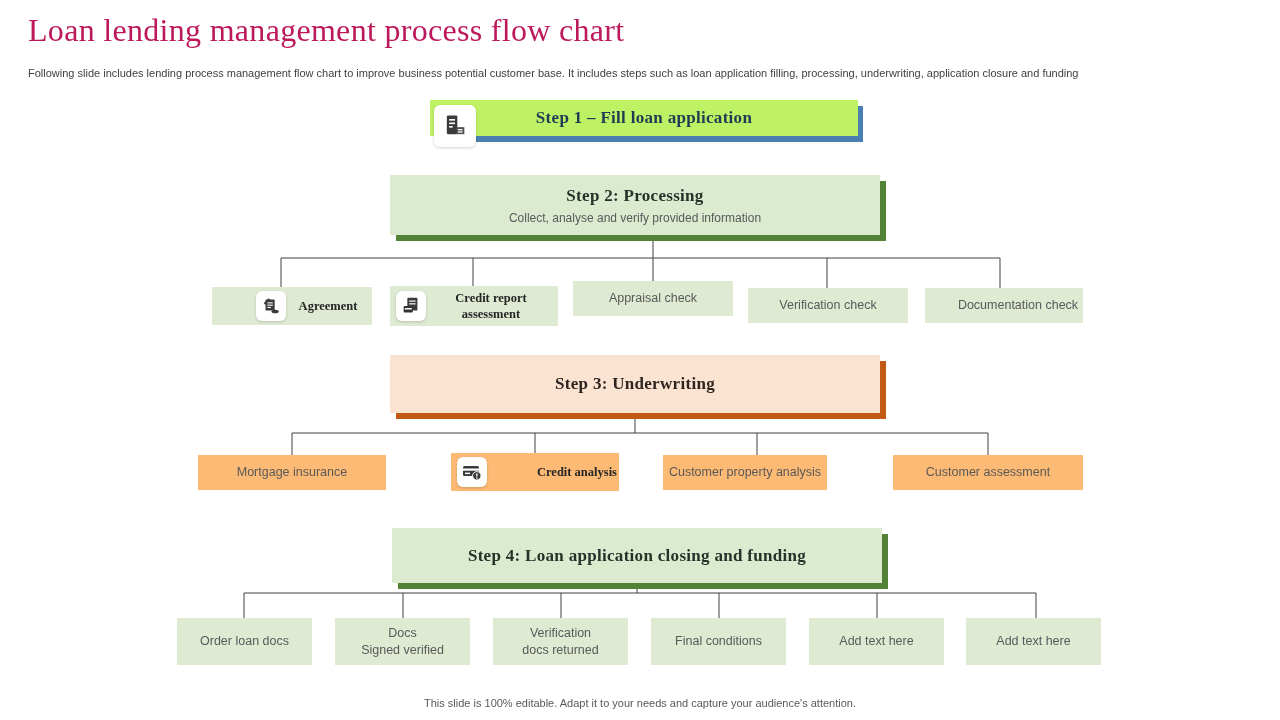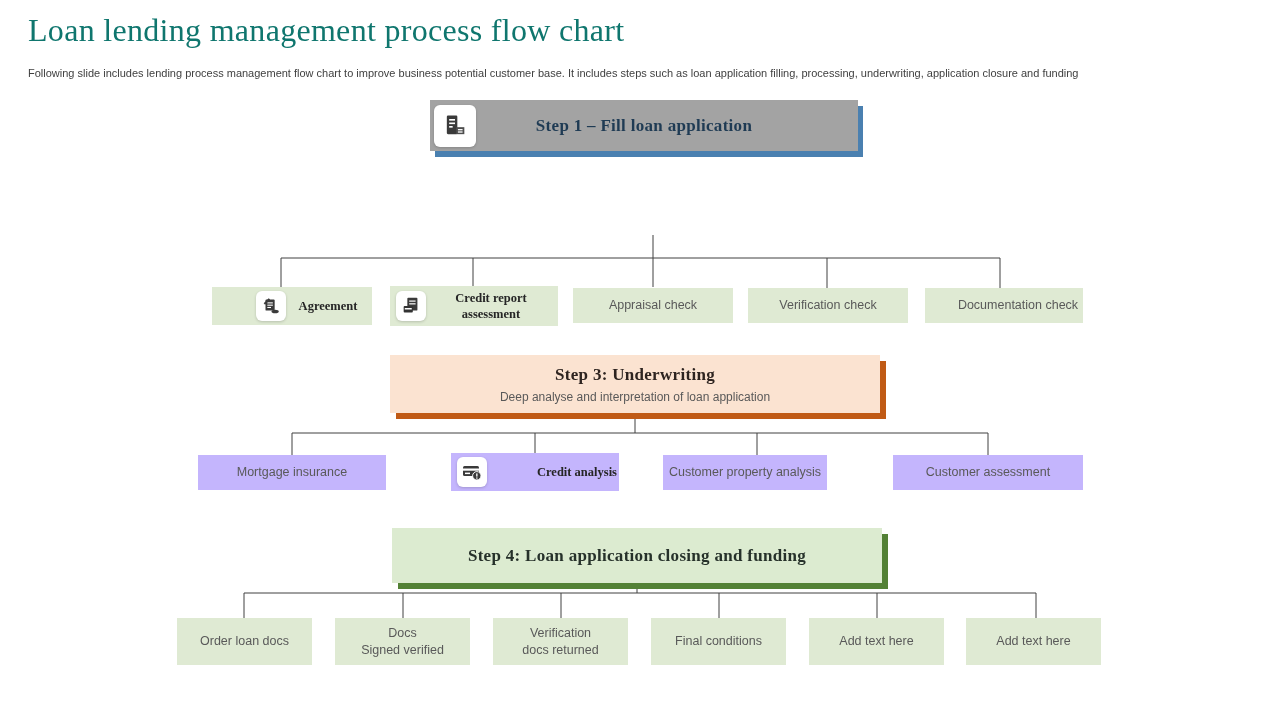--- a/index.html
+++ b/index.html
@@ -5,43 +5,43 @@
   * { margin: 0; padding: 0; box-sizing: border-box; }
   body { background: #ffffff; }
   .slide {
     position: relative; width: 1280px; height: 720px;
     background: #ffffff; overflow: hidden;
     font-family: "Liberation Sans", sans-serif;
   }
   .title {
     position: absolute; left: 28px; top: 12px;
     font-family: "Liberation Serif", serif;
-    font-size: 32px; font-weight: 400; color: #0f766e; letter-spacing: .3px;
+    font-size: 32px; font-weight: 400; color: #be185d; letter-spacing: .3px;
   }
   .subtitle {
     position: absolute; left: 28px; top: 67px; width: 1180px;
     font-size: 11px; color: #404040;
   }
   .footer {
     position: absolute; left: 0; top: 697px; width: 100%;
     text-align: center; font-size: 11px; color: #595959;
   }
   
   .band {
     position: absolute; display: flex; flex-direction: column;
     align-items: center; justify-content: center; text-align: center;
   }
   .band .step-title {
     font-family: "Liberation Serif", serif; font-weight: 700;
     font-size: 17px; color: #26312a; letter-spacing: .3px;
   }
   .band .step-desc { font-size: 12px; color: #595959; margin-top: 5px; }
   .band-step1 {
-    left: 430px; top: 100px; width: 428px; height: 51px;
-    background: #a3a3a3; box-shadow: 5px 6px 0 #4a80b0;
+    left: 430px; top: 100px; width: 428px; height: 36px;
+    background: #bef264; box-shadow: 5px 6px 0 #4a80b0;
   }
   .band-step1 .step-title { color: #1f3b54; }
   .band-step2 {
     left: 390px; top: 175px; width: 490px; height: 60px;
     background: #dcebd0; box-shadow: 6px 6px 0 #538135;
   }
   .band-step3 {
     left: 390px; top: 355px; width: 490px; height: 58px;
     background: #fbe3d1; box-shadow: 6px 6px 0 #c05a15;
   }
@@ -58,21 +58,21 @@
   }
   .chip-lg { position: absolute; left: 4px; top: 5px; width: 42px; height: 42px; }
   .chip-sm { width: 30px; height: 30px; margin-left: 4px; }
   
   .node {
     position: absolute; display: flex; align-items: center; justify-content: center;
     text-align: center; font-size: 12.5px; color: #595959;
     white-space: pre-line; line-height: 1.3; padding: 2px 4px;
   }
   .node-green { background: #dfead3; }
-  .node-peach { background: #c4b5fd; }
+  .node-peach { background: #fdba74; }
   .node .label { flex: 1; }
   .node.icon-node {
     font-family: "Liberation Serif", serif; font-weight: 700; color: #262626;
     justify-content: flex-start; padding: 2px;
   }
   
   .connectors { position: absolute; left: 0; top: 0; width: 1280px; height: 720px; pointer-events: none; }
   .connectors path { stroke: #404040; stroke-width: 1; fill: none; }
 </style>
 </head>
@@ -97,20 +97,24 @@
         <rect x="7" y="9" width="5" height="1.4" fill="#ffffff"></rect>
         <rect x="7" y="12" width="3" height="1.4" fill="#ffffff"></rect>
         <rect x="13" y="13" width="7" height="6" fill="#4d4d4d"></rect>
         <rect x="14.5" y="14.6" width="4" height="1.1" fill="#ffffff"></rect>
         <rect x="14.5" y="16.6" width="4" height="1.1" fill="#ffffff"></rect>
       </svg>
     </span>
     <div class="step-title">Step 1 – Fill loan application</div>
   </div>
 
+  <div class="band band-step2">
+    <div class="step-title">Step 2: Processing</div>
+    <div class="step-desc">Collect, analyse and verify provided information</div>
+  </div>
 
   <div class="node node-green icon-node" style="left:212px;top:287px;width:160px;height:38px;padding-left:40px;">
     <span class="chip chip-sm">
       <svg viewBox="0 0 24 24" width="22" height="22">
         <rect x="6" y="5" width="10" height="12" rx="1" fill="#3a3a3a"></rect>
         <rect x="8" y="8" width="6" height="1.2" fill="#ffffff"></rect>
         <rect x="8" y="10.5" width="6" height="1.2" fill="#ffffff"></rect>
         <rect x="8" y="13" width="4" height="1.2" fill="#ffffff"></rect>
         <path d="M4 9 L9.5 3.5 L11 5 L5.5 10.5 Z" fill="#3a3a3a"></path>
         <ellipse cx="16.5" cy="18" rx="4" ry="2" fill="#3a3a3a"></ellipse>
@@ -125,33 +129,32 @@
         <rect x="8" y="3" width="11" height="14" rx="1" fill="#3a3a3a"></rect>
         <rect x="10" y="6" width="7" height="1.3" fill="#ffffff"></rect>
         <rect x="10" y="9" width="7" height="1.3" fill="#ffffff"></rect>
         <rect x="4" y="12" width="10" height="7" rx="1" fill="#333333"></rect>
         <rect x="5.2" y="14.2" width="7.6" height="1.6" fill="#ffffff"></rect>
       </svg>
     </span>
     <span class="label">Credit report assessment</span>
   </div>
 
-  <div class="node node-green" style="left:573px;top:288px;width:160px;height:35px;">
+  <div class="node node-green" style="left:573px;top:281px;width:160px;height:35px;">
     <span class="label">Appraisal check</span>
   </div>
   <div class="node node-green" style="left:748px;top:288px;width:160px;height:35px;">
     <span class="label">Verification check</span>
   </div>
   <div class="node node-green" style="left:925px;top:288px;width:158px;height:35px;padding-left:32px;">
     <span class="label">Documentation check</span>
   </div>
 
   <div class="band band-step3">
     <div class="step-title">Step 3: Underwriting</div>
-    <div class="step-desc">Deep analyse and interpretation of loan application</div>
   </div>
 
   <div class="node node-peach" style="left:198px;top:455px;width:188px;height:35px;">
     <span class="label">Mortgage insurance</span>
   </div>
 
   <div class="node node-peach icon-node" style="left:451px;top:453px;width:168px;height:38px;text-align:right;">
     <span class="chip chip-sm">
       <svg viewBox="0 0 24 24" width="24" height="24">
         <rect x="3" y="6" width="16" height="10" rx="1.5" fill="#3a3a3a"></rect>
@@ -190,14 +193,15 @@
   <div class="node node-green" style="left:651px;top:618px;width:135px;height:47px;">
     <span class="label">Final conditions</span>
   </div>
   <div class="node node-green" style="left:809px;top:618px;width:135px;height:47px;">
     <span class="label">Add text here</span>
   </div>
   <div class="node node-green" style="left:966px;top:618px;width:135px;height:47px;">
     <span class="label">Add text here</span>
   </div>
 
+  <div class="footer">This slide is 100% editable. Adapt it to your needs and capture your audience's attention.</div>
 
 </div>
 
 </body></html>

